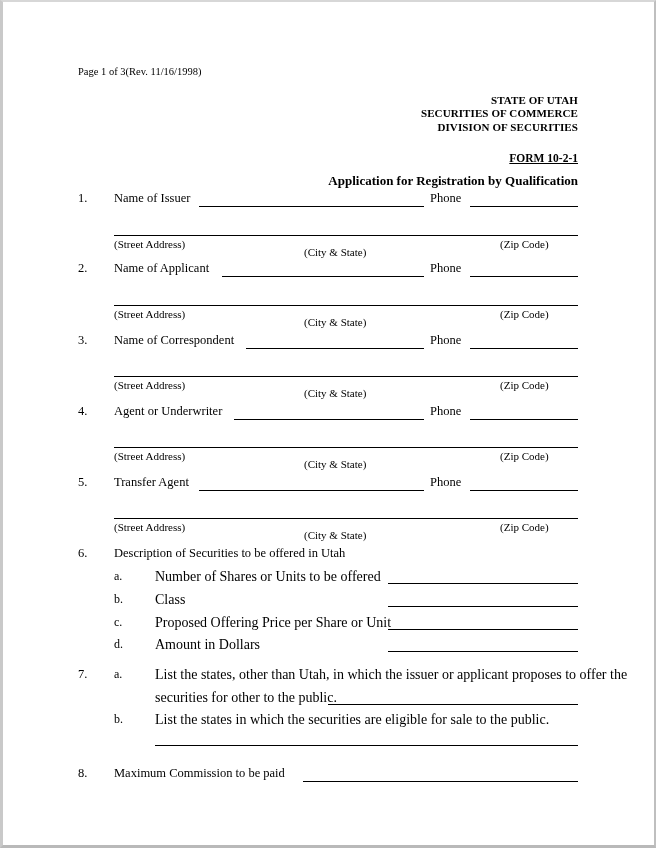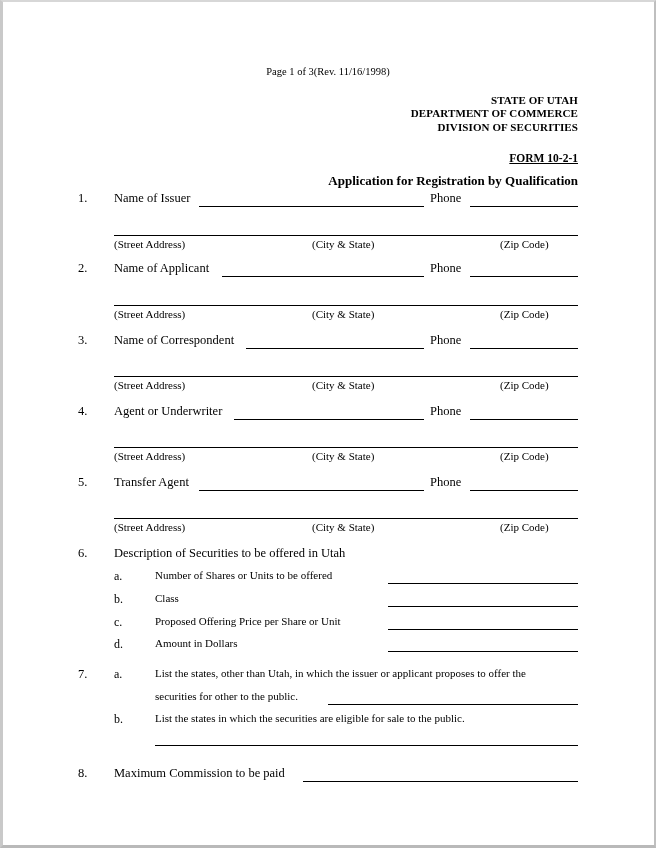--- a/index.html
+++ b/index.html
@@ -37,21 +37,21 @@
     height: 848px;
   }
 
   
   .header-row {
     position: absolute;
     left: 78px;
     top: 66px;
     width: 500px;
     display: flex;
-    justify-content: center;
+    justify-content: flex-start;
     font-size: 10.5px;
   }
 
   
   .title-block {
     position: absolute;
     left: 78px;
     top: 94px;
     width: 500px;
     text-align: right;
@@ -87,21 +87,21 @@
     left: 114px;
     font-size: 12.5px;
     white-space: nowrap;
   }
   .subletter {
     left: 114px;
     font-size: 12px;
   }
   .subtext {
     left: 155px;
-    font-size: 11px;
+    font-size: 14px;
     white-space: nowrap;
   }
 
   
   .rule {
     position: absolute;
     height: 0;
     border-bottom: 1.3px solid #000000;
   }
 
@@ -109,38 +109,38 @@
     left: 430px;
     font-size: 12.5px;
   }
 
   .caption {
     position: absolute;
     font-size: 11px;
   }
 
   .cap-street { left: 114px; }
-  .cap-city   { left: 312px; }
+  .cap-city   { left: 304px; margin-top: 8px; }
   .cap-zip    { left: 500px; }
 </style>
 </head>
 <body>
 
 <div class="page-frame"></div>
 
 <div class="sheet">
 
   <div class="header-row">
     <span>Page 1 of 3</span>
     <span>(Rev. 11/16/1998)</span>
   </div>
 
   <div class="title-block">
     <div class="agency-line">STATE OF UTAH</div>
-    <div class="agency-line">DEPARTMENT OF COMMERCE</div>
+    <div class="agency-line">SECURITIES OF COMMERCE</div>
     <div class="agency-line">DIVISION OF SECURITIES</div>
     <div class="form-number">FORM 10-2-1</div>
     <div class="form-title">Application for Registration by Qualification</div>
   </div>
 
   <div class="abs num" style="top:191px">1.</div>
   <div class="abs label" style="top:191px">Name of Issuer</div>
   <div class="rule" style="left:199px; top:206px; width:225px;"></div>
   <div class="abs phone-label" style="top:191px">Phone</div>
   <div class="rule" style="left:470px; top:206px; width:108px;"></div>

